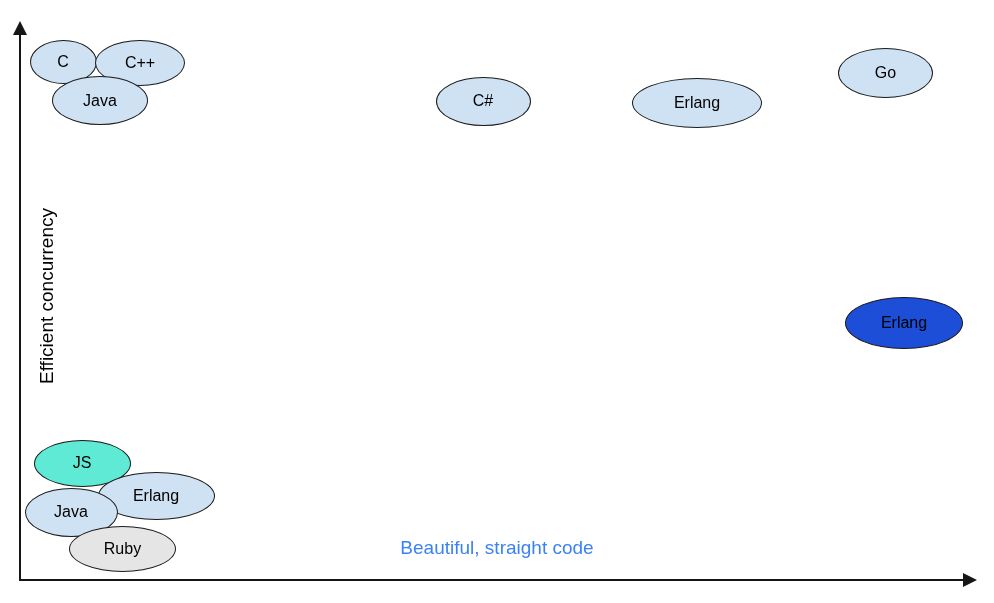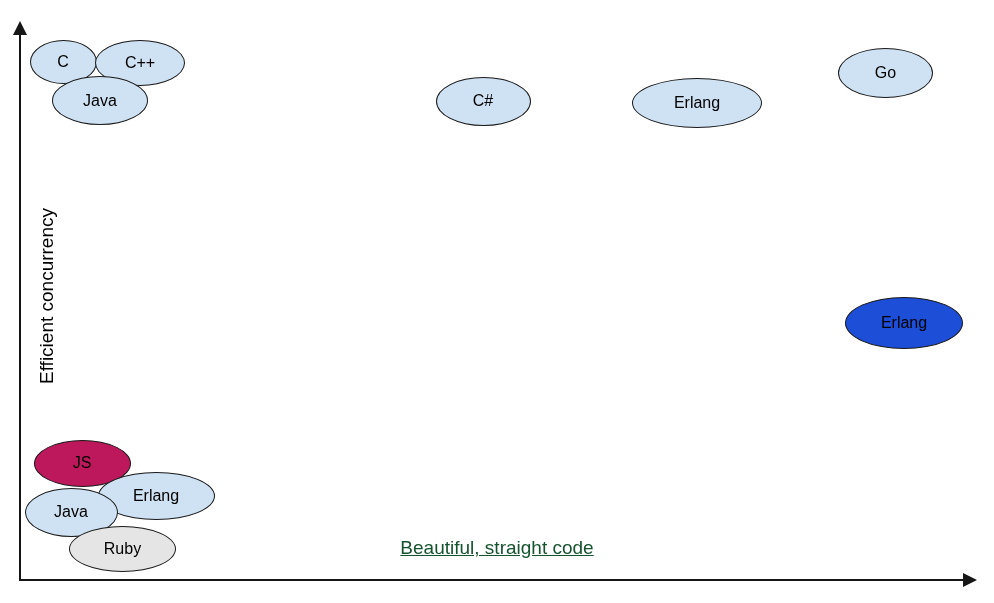--- a/index.html
+++ b/index.html
@@ -62,22 +62,21 @@
     font-size: 19px;
     color: #000000;
   }
   .x-axis-label {
     position: absolute;
     left: 497px;
     top: 548px;
     transform: translate(-50%, -50%);
     white-space: nowrap;
     font-size: 19px;
-    color: #14532d;
-    text-decoration: underline;
+    color: #3b82f6;
   }
   
   .node {
     position: absolute;
     box-sizing: border-box;
     border: 1.6px solid #1a1a1a;
     border-radius: 50%;
     display: flex;
     align-items: center;
     justify-content: center;
@@ -114,21 +113,21 @@
   </div>
       <div class="node" style="left: 632px; top: 78px; width: 130px; height: 50px; background: rgb(207, 226, 243); border-color: rgb(26, 26, 26);">
     <span>Erlang</span>
   </div>
       <div class="node" style="left: 838px; top: 48px; width: 95px; height: 50px; background: rgb(207, 226, 243); border-color: rgb(26, 26, 26);">
     <span>Go</span>
   </div>
       <div class="node" style="left: 845px; top: 297px; width: 118px; height: 52px; background: #1d4ed8; border-color: rgb(26, 26, 26);">
     <span>Erlang</span>
   </div>
-      <div class="node" style="left: 33.5px; top: 439.5px; width: 97px; height: 47px; background: #be185d; border-color: rgb(26, 26, 26);">
+      <div class="node" style="left: 33.5px; top: 439.5px; width: 97px; height: 47px; background: #5eead4; border-color: rgb(26, 26, 26);">
     <span>JS</span>
   </div>
       <div class="node" style="left: 97.5px; top: 472px; width: 117px; height: 48px; background: rgb(207, 226, 243); border-color: rgb(26, 26, 26);">
     <span>Erlang</span>
   </div>
       <div class="node" style="left: 24.5px; top: 487.5px; width: 93px; height: 49px; background: rgb(207, 226, 243); border-color: rgb(26, 26, 26);">
     <span>Java</span>
   </div>
       <div class="node" style="left: 69px; top: 526px; width: 107px; height: 46px; background: #e5e5e5; border-color: rgb(26, 26, 26);">
     <span>Ruby</span>

